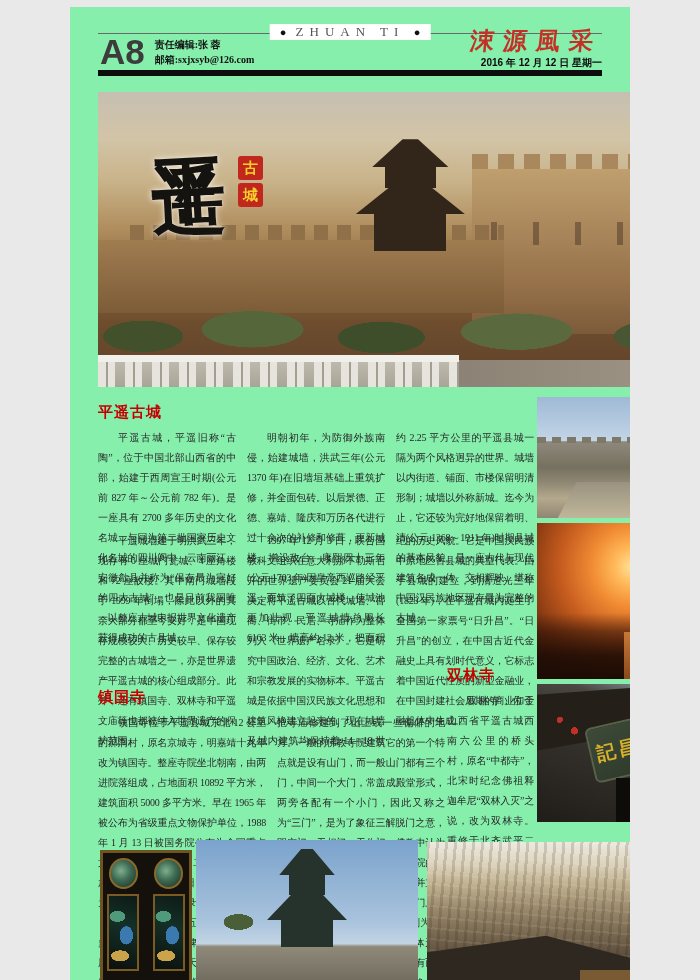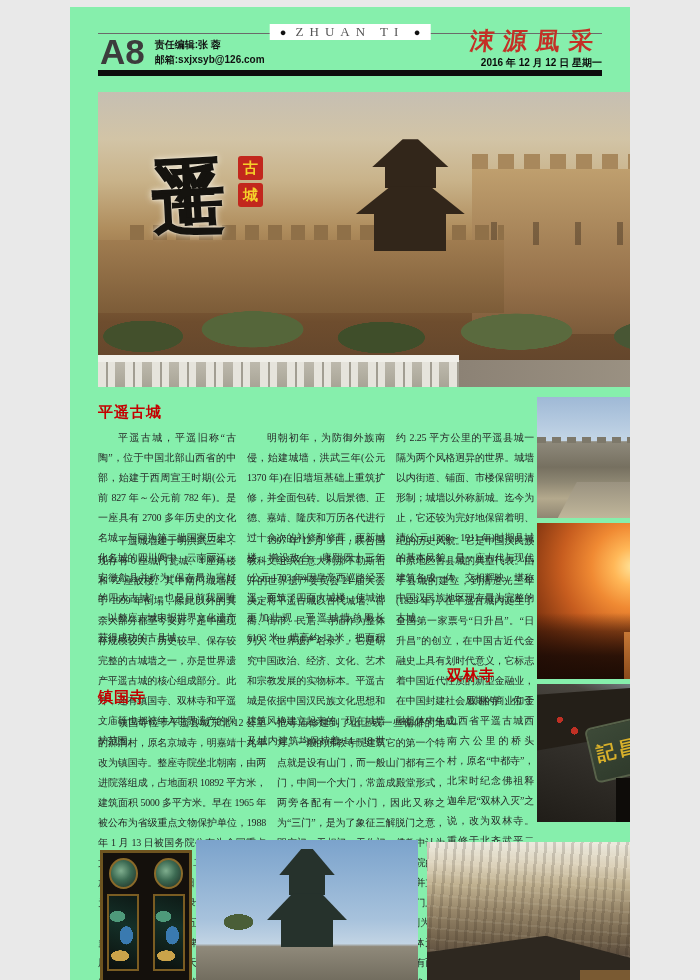--- a/index.html
+++ b/index.html
@@ -8,21 +8,21 @@
 
   
   .header{position:absolute;left:28px;right:28px;top:0;height:72px;}
   .decor-line{position:absolute;left:0;right:0;top:26px;height:1px;background:#6a6a6a;}
   .head-center{position:absolute;left:50%;top:17px;transform:translateX(-50%);text-align:center;background:#fff;padding:0 10px;}
   .head-en{font-size:13px;color:#555;letter-spacing:6px;font-family:"Liberation Serif",serif;white-space:nowrap;}
   .head-en .blt{color:#111;letter-spacing:0;font-size:11px;}
   .head-cn{font-size:25px;font-weight:bold;color:#0a0a0a;letter-spacing:30px;margin-top:1px;margin-left:14px;white-space:nowrap;}
   .head-left{position:absolute;left:2px;top:27px;display:flex;align-items:center;gap:10px;}
   .page-num{font-size:35px;font-weight:bold;color:#3c3c3c;font-family:"Liberation Sans",sans-serif;line-height:1;}
-  .edit-lines{font-size:10px;font-weight:bold;color:#111;line-height:15px;font-family:Liberation Sans, sans-serif;}
+  .edit-lines{font-size:10px;font-weight:bold;color:#111;line-height:15px;font-family:Liberation Serif, serif;}
   .head-right{position:absolute;right:0;top:22px;text-align:right;}
   .masthead{font-size:24px;font-weight:bold;color:#c43026;letter-spacing:9px;font-family:"DejaVu Serif",serif;
             transform:skewX(-6deg);white-space:nowrap;line-height:1;}
   .dateline{font-size:10px;font-weight:bold;color:#0a0a0a;margin-top:3px;font-family:Liberation Sans, sans-serif;}
   .black-bar{position:absolute;left:0;right:0;top:63px;height:6px;background:#0d0d0d;}
 
   
   .hero{position:absolute;left:28px;top:85px;width:644px;height:295px;overflow:hidden;
     background:linear-gradient(180deg,#c6bfb2 0%,#d2c4a6 16%,#c9b38a 30%,#b08e5e 46%,#8e6940 62%,#6e4d2e 78%,#5d412a 100%);}
   .hero-merlons-right{position:absolute;right:0;top:21%;width:42%;height:6%;

